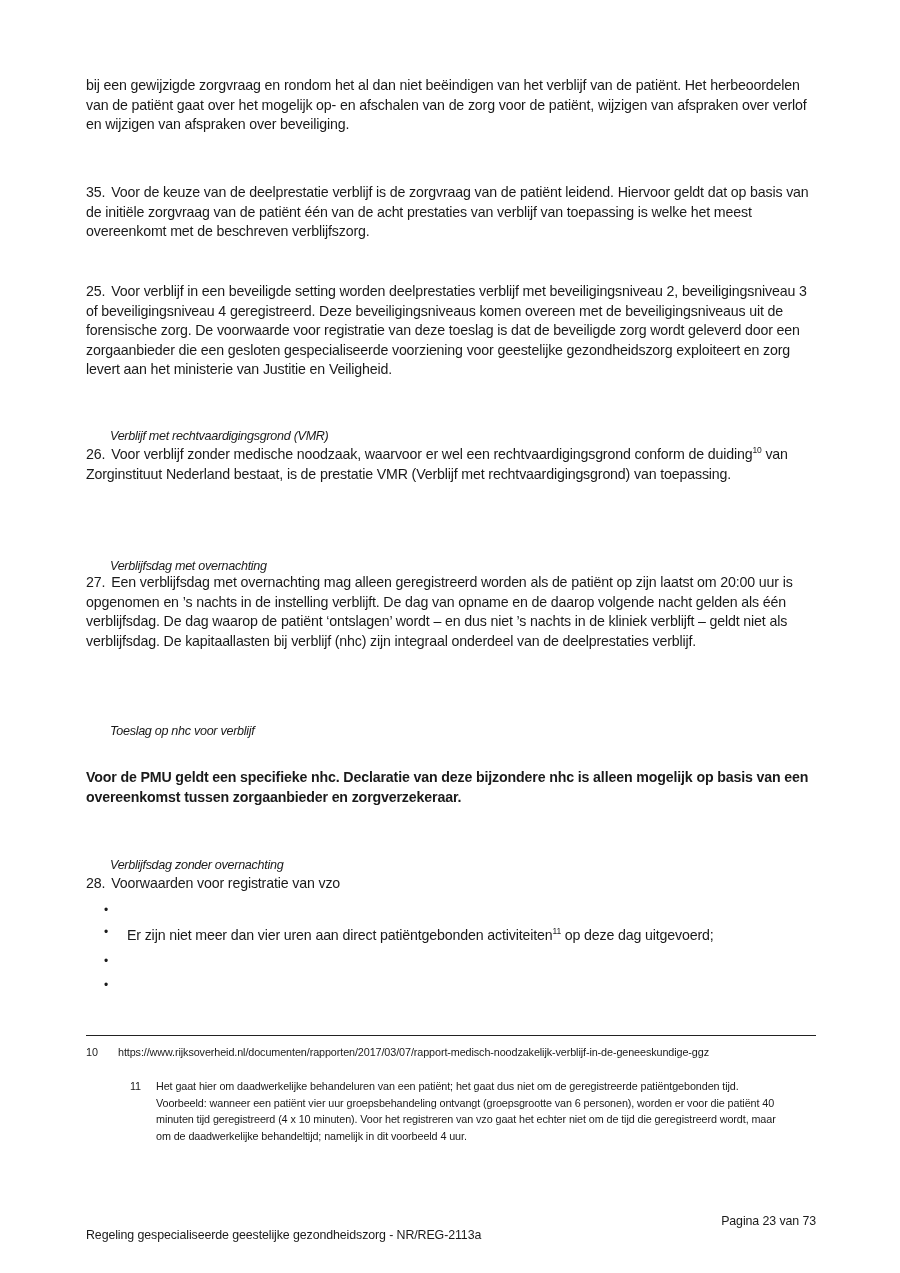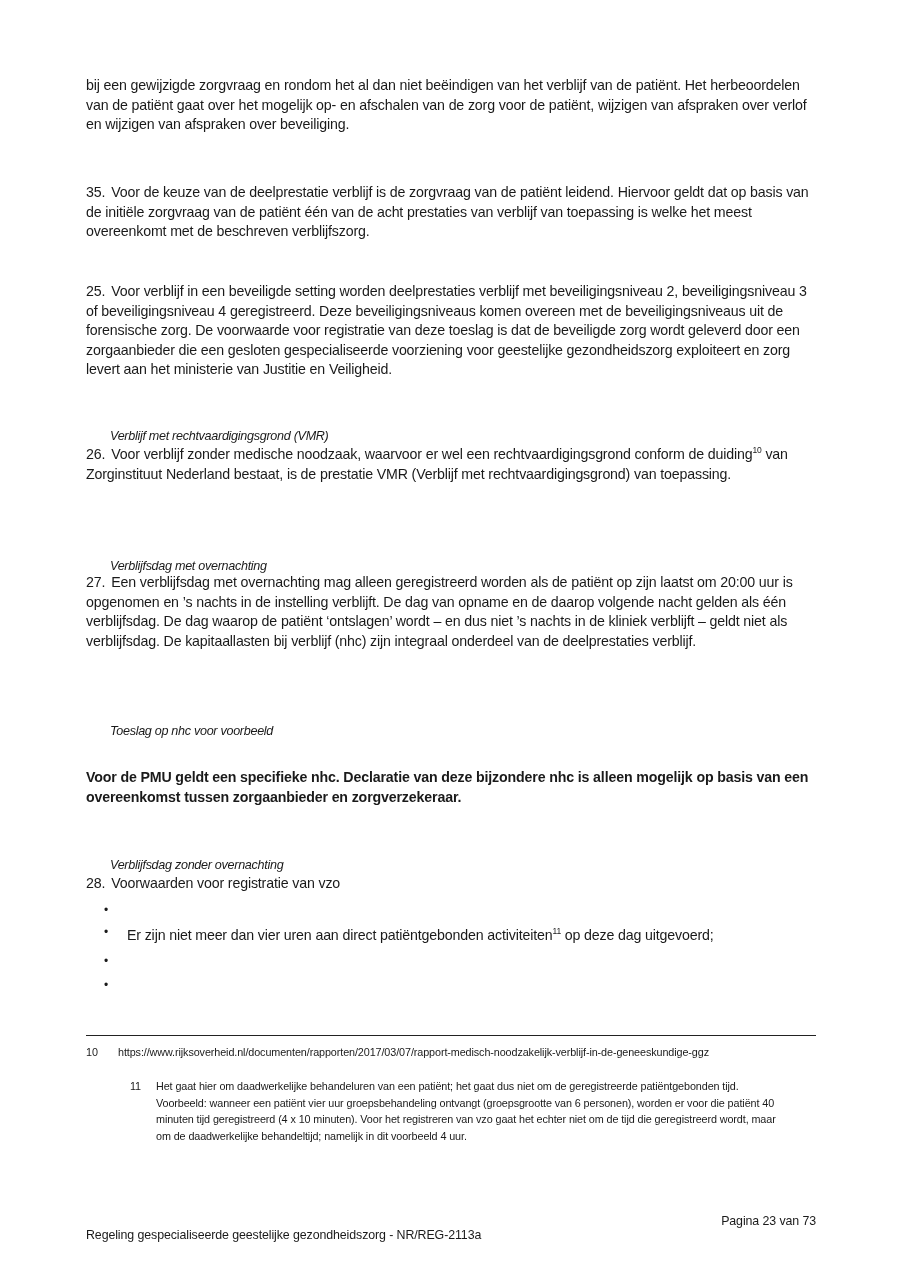--- a/index.html
+++ b/index.html
@@ -116,21 +116,21 @@
   <p class="p" style="top:282px;"><span class="num">25.</span><span>Voor verblijf in een beveiligde setting worden deelprestaties verblijf met beveiligingsniveau 2, beveiligingsniveau 3 of beveiligingsniveau 4 geregistreerd. Deze beveiligingsniveaus komen overeen met de beveiligingsniveaus uit de forensische zorg. De voorwaarde voor registratie van deze toeslag is dat de beveiligde zorg wordt geleverd door een zorgaanbieder die een gesloten gespecialiseerde voorziening voor geestelijke gezondheidszorg exploiteert en zorg levert aan het ministerie van Justitie en Veiligheid.</span></p>
 
   <p class="h" style="top:417px;">Verblijf met rechtvaardigingsgrond (VMR)</p>
 
   <p class="p" style="top:445px;"><span class="num">26.</span><span>Voor verblijf zonder medische noodzaak, waarvoor er wel een rechtvaardigingsgrond conform de duiding</span><sup>10</sup><span> van Zorginstituut Nederland bestaat, is de prestatie VMR (Verblijf met rechtvaardigingsgrond) van toepassing.</span></p>
 
   <p class="h" style="top:547px;">Verblijfsdag met overnachting</p>
 
   <p class="p" style="top:573px;"><span class="num">27.</span><span>Een verblijfsdag met overnachting mag alleen geregistreerd worden als de patiënt op zijn laatst om 20:00 uur is opgenomen en ’s nachts in de instelling verblijft. De dag van opname en de daarop volgende nacht gelden als één verblijfsdag. De dag waarop de patiënt ‘ontslagen’ wordt – en dus niet ’s nachts in de kliniek verblijft – geldt niet als verblijfsdag. De kapitaallasten bij verblijf (nhc) zijn integraal onderdeel van de deelprestaties verblijf.</span></p>
 
-  <p class="h" style="top:712px;">Toeslag op nhc voor voorbeeld</p>
+  <p class="h" style="top:712px;">Toeslag op nhc voor verblijf</p>
 
   <p class="p" style="top:768px;font-weight:bold;">Voor de PMU geldt een specifieke nhc. Declaratie van deze bijzondere nhc is alleen mogelijk op basis van een overeenkomst tussen zorgaanbieder en zorgverzekeraar.</p>
 
   <p class="h" style="top:846px;">Verblijfsdag zonder overnachting</p>
 
   <p class="p" style="top:874px;"><span class="num">28.</span><span>Voorwaarden voor registratie van vzo</span></p>
 
   <ul class="bullet-list">
     <li>
       <span class="dot">•</span>

